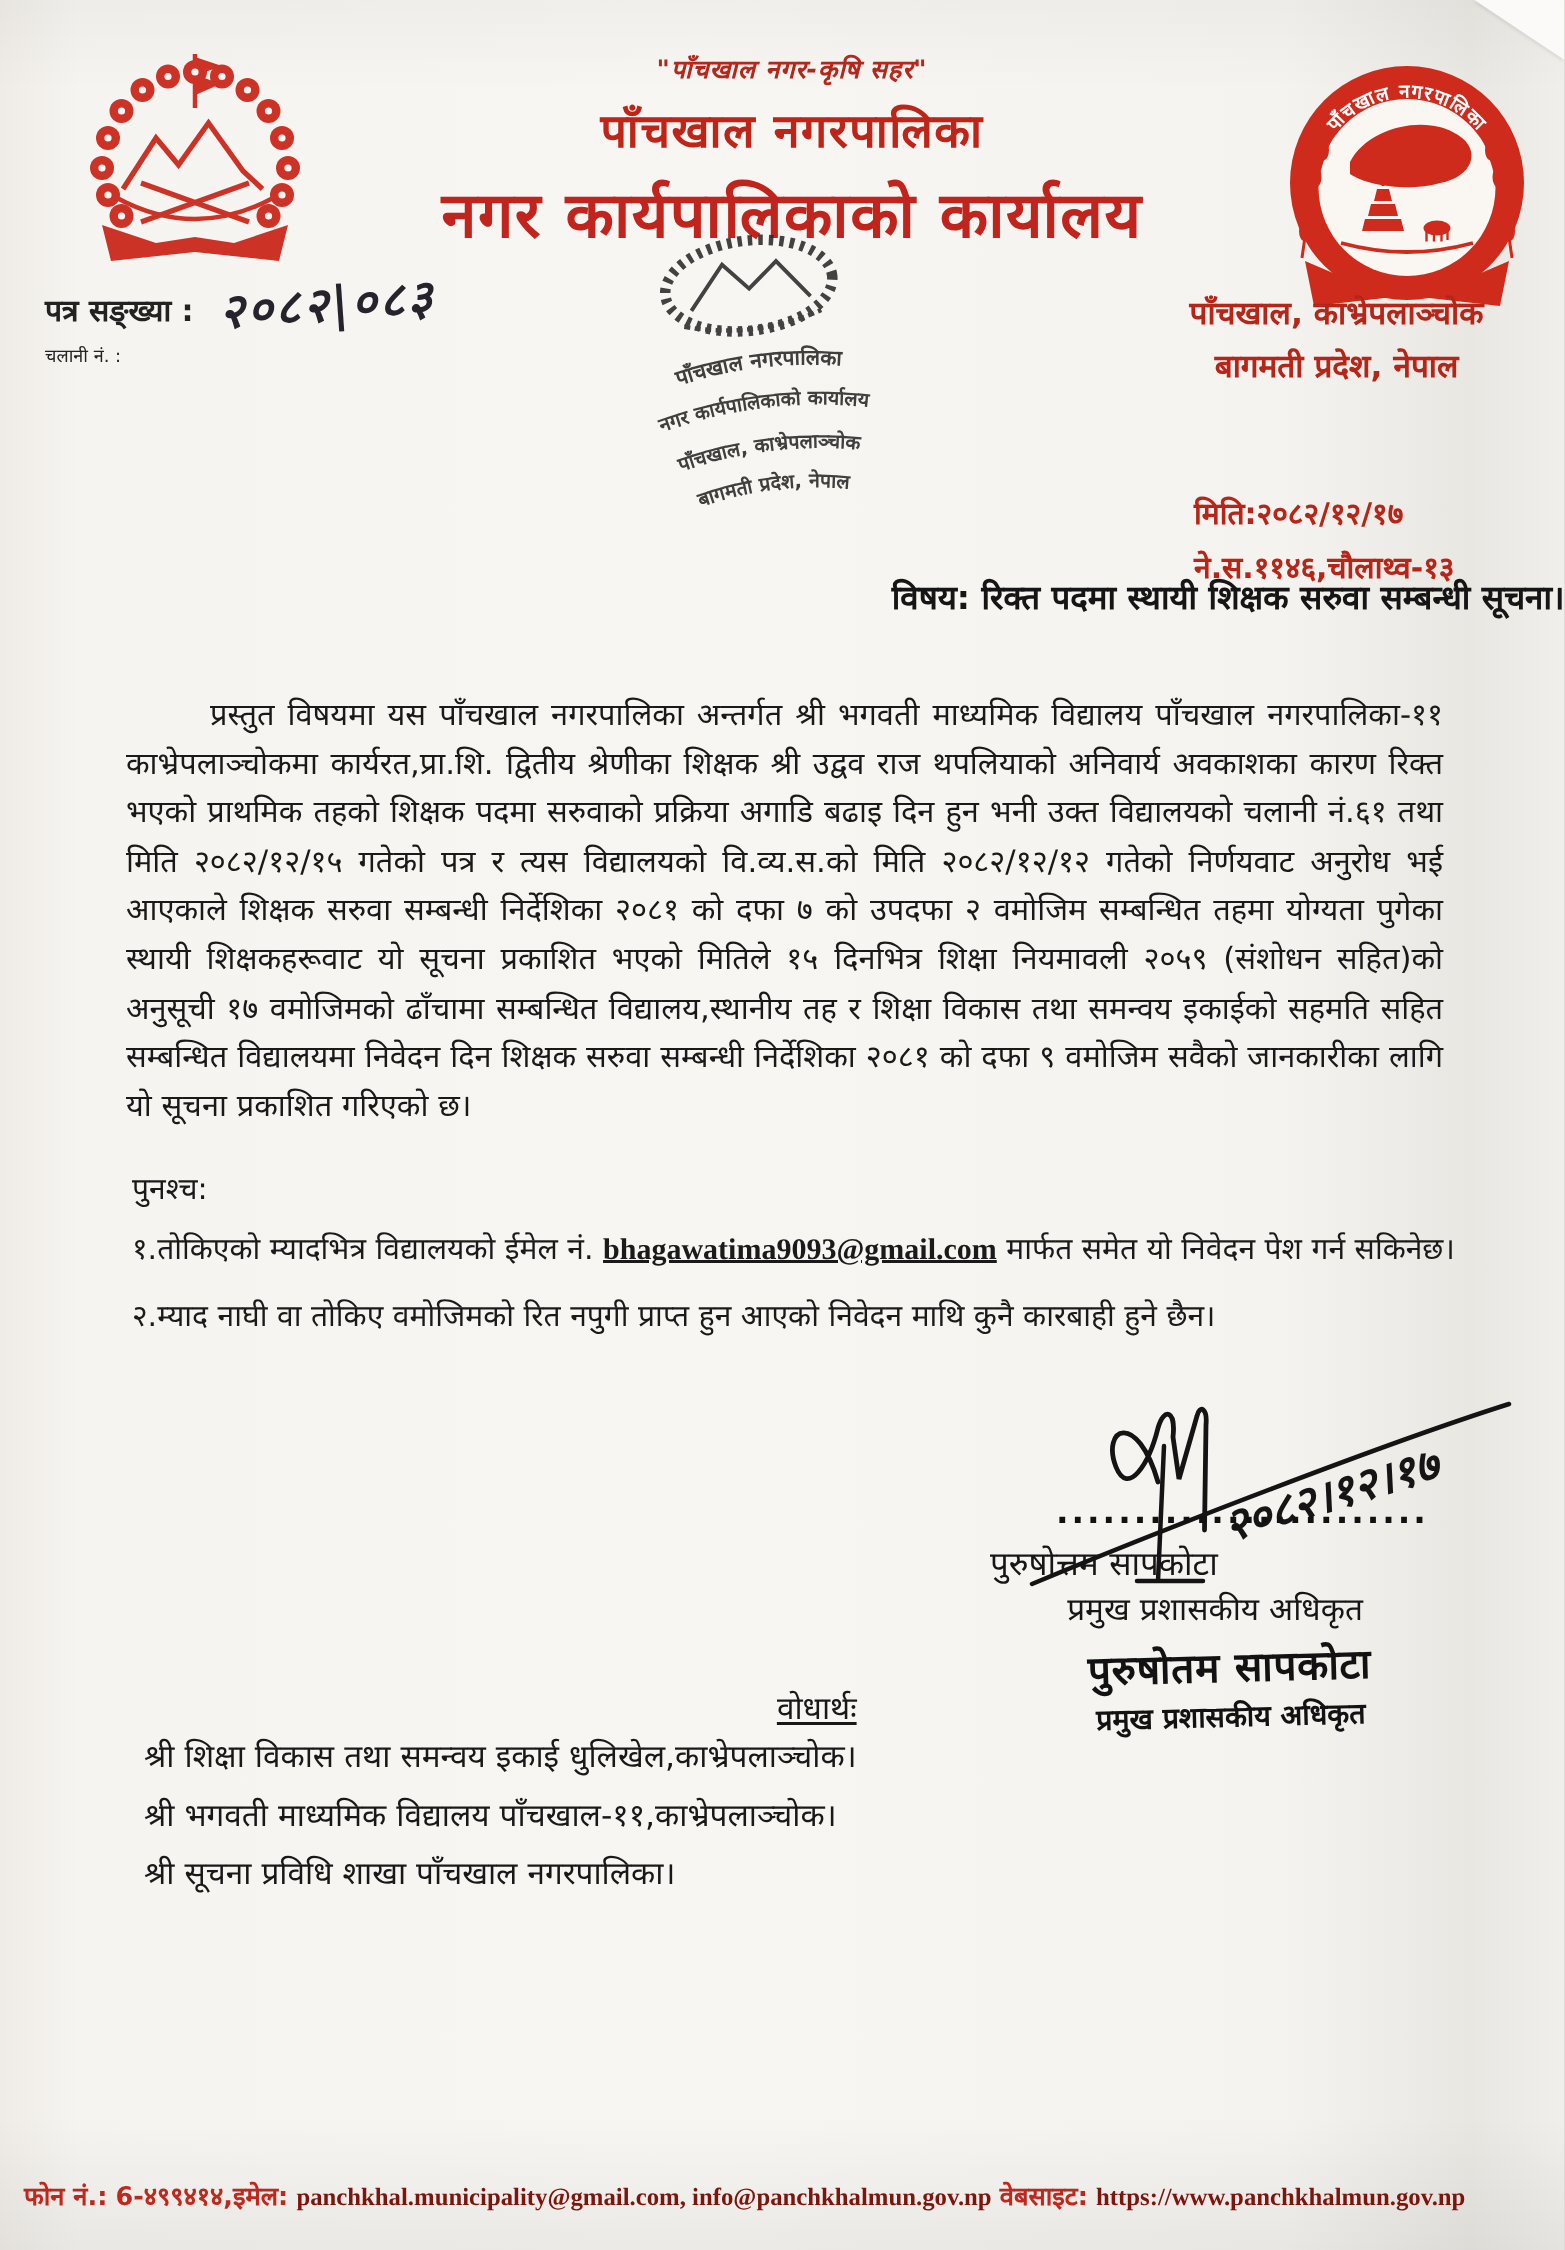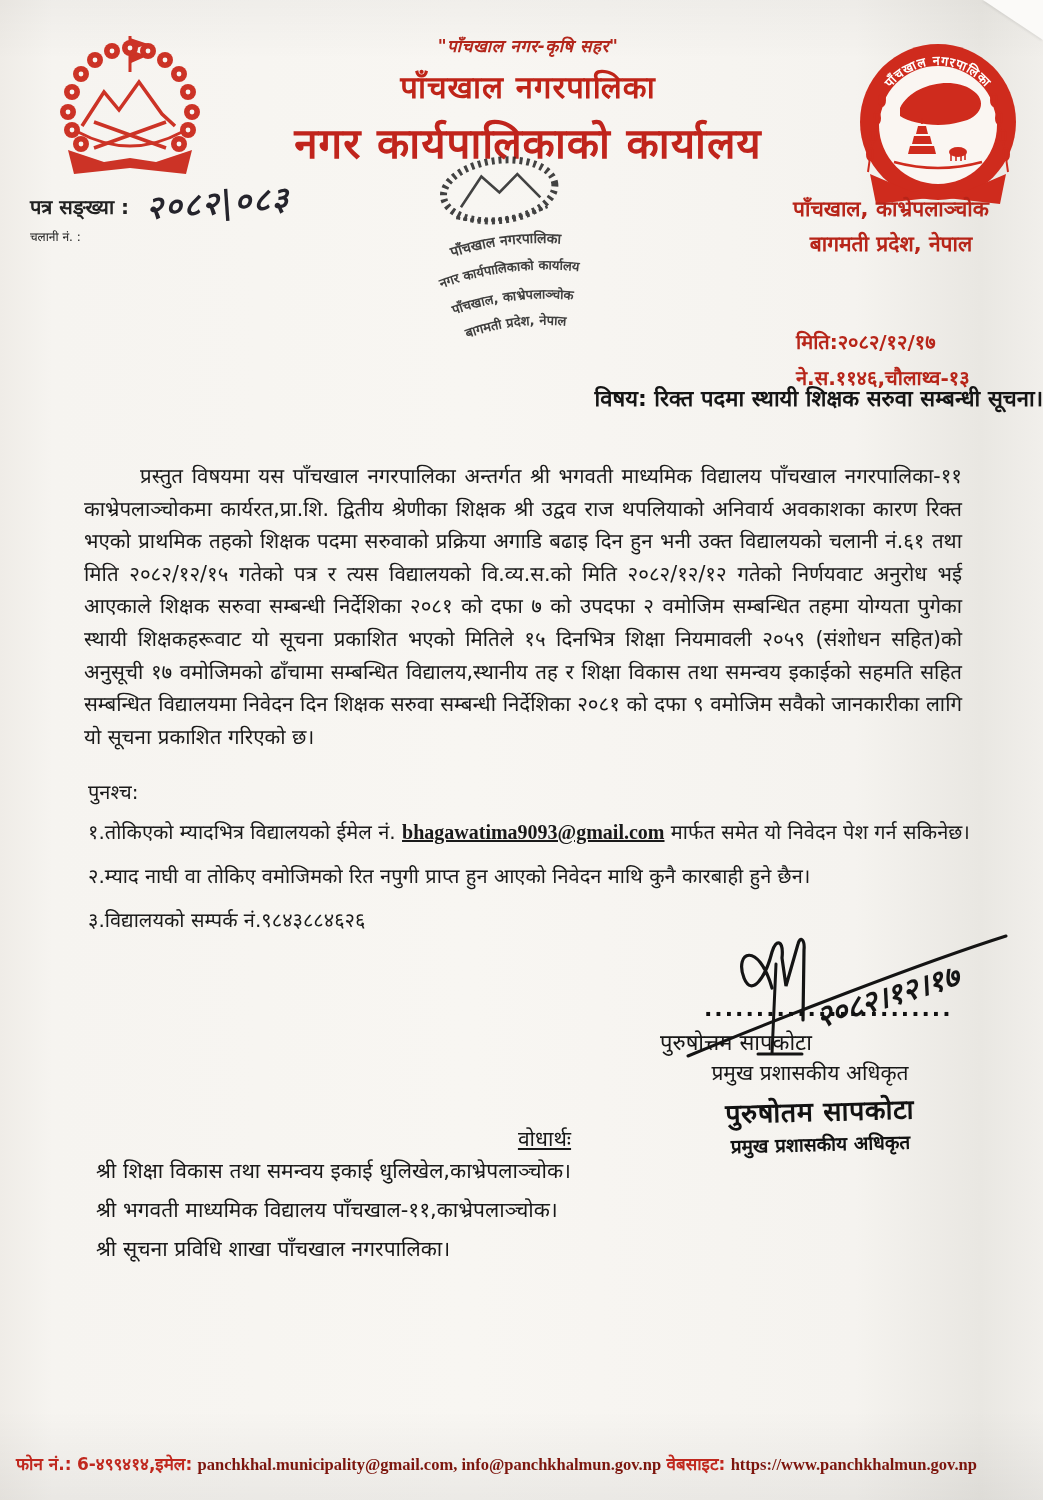--- a/index.html
+++ b/index.html
@@ -179,21 +179,20 @@
   <div class="abs subject">विषय: रिक्त पदमा स्थायी शिक्षक सरुवा सम्बन्धी सूचना।</div>
 
   <div class="abs bodytxt">प्रस्तुत विषयमा यस पाँचखाल नगरपालिका अन्तर्गत श्री भगवती माध्यमिक विद्यालय पाँचखाल नगरपालिका-११ काभ्रेपलाञ्चोकमा कार्यरत,प्रा.शि. द्वितीय श्रेणीका शिक्षक श्री उद्वव राज थपलियाको अनिवार्य अवकाशका कारण रिक्त भएको प्राथमिक तहको शिक्षक पदमा सरुवाको प्रक्रिया अगाडि बढाइ दिन हुन भनी उक्त विद्यालयको चलानी नं.६१ तथा मिति २०८२/१२/१५ गतेको पत्र र त्यस विद्यालयको वि.व्य.स.को मिति २०८२/१२/१२ गतेको निर्णयवाट अनुरोध भई आएकाले शिक्षक सरुवा सम्बन्धी निर्देशिका २०८१ को दफा ७ को उपदफा २ वमोजिम सम्बन्धित तहमा योग्यता पुगेका स्थायी शिक्षकहरूवाट यो सूचना प्रकाशित भएको मितिले १५ दिनभित्र शिक्षा नियमावली २०५९ (संशोधन सहित)को अनुसूची १७ वमोजिमको ढाँचामा सम्बन्धित विद्यालय,स्थानीय तह र शिक्षा विकास तथा समन्वय इकाईको सहमति सहित सम्बन्धित विद्यालयमा निवेदन दिन शिक्षक सरुवा सम्बन्धी निर्देशिका २०८१ को दफा ९ वमोजिम सवैको जानकारीका लागि यो सूचना प्रकाशित गरिएको छ।</div>
 
   <div class="abs ps-head">पुनश्च:</div>
   <div class="abs ps-items">
     <div>
       <span>१.तोकिएको म्यादभित्र विद्यालयको ईमेल नं. </span><span class="latin ulink">bhagawatima9093@gmail.com</span><span> मार्फत समेत यो निवेदन पेश गर्न सकिनेछ।</span>
     </div>
     <div>२.म्याद नाघी वा तोकिए वमोजिमको रित नपुगी प्राप्त हुन आएको निवेदन माथि कुनै कारबाही हुने छैन।</div>
-    <div>३.विद्यालयको सम्पर्क नं.९८४३८८४६२६</div>
   </div>
 
   <div class="abs sig">
     <svg class="sig-svg" width="330" height="140" viewBox="0 0 330 140">
       <path d="M4 132 C90 96 240 38 322 12" fill="none" stroke="#141414" stroke-width="3" stroke-linecap="round"></path>
       <path d="M88 64 C74 16 50 28 60 54 C68 74 82 52 88 28 C92 14 100 16 98 34 L102 62 L114 20 C116 12 121 15 120 26 L119 96" fill="none" stroke="#141414" stroke-width="3.2" stroke-linecap="round"></path>
       <path d="M92 40 L88 130 M74 130 h44" fill="none" stroke="#141414" stroke-width="3" stroke-linecap="round"></path>
       <text x="136" y="104" transform="rotate(-17 136 104)" font-size="30" fill="#151515" font-family="DejaVu Serif, serif" font-style="italic" font-weight="700">२०८२।१२।१७</text>
     </svg>
     <div class="sig-dots">........................</div>

